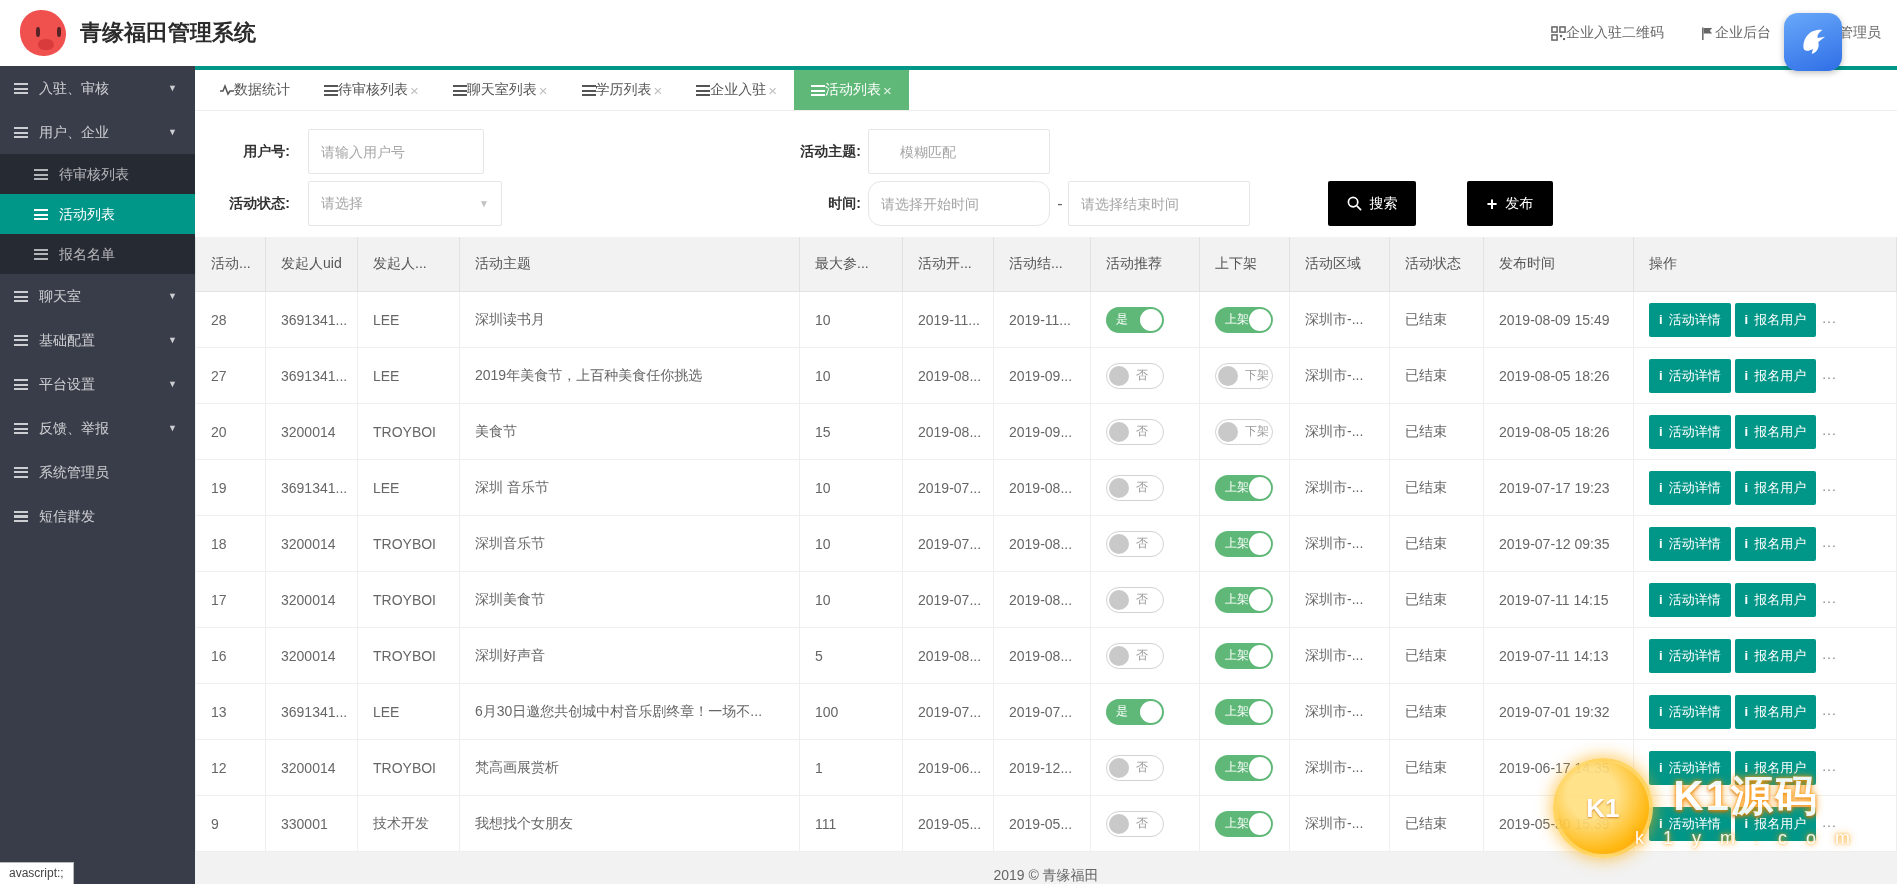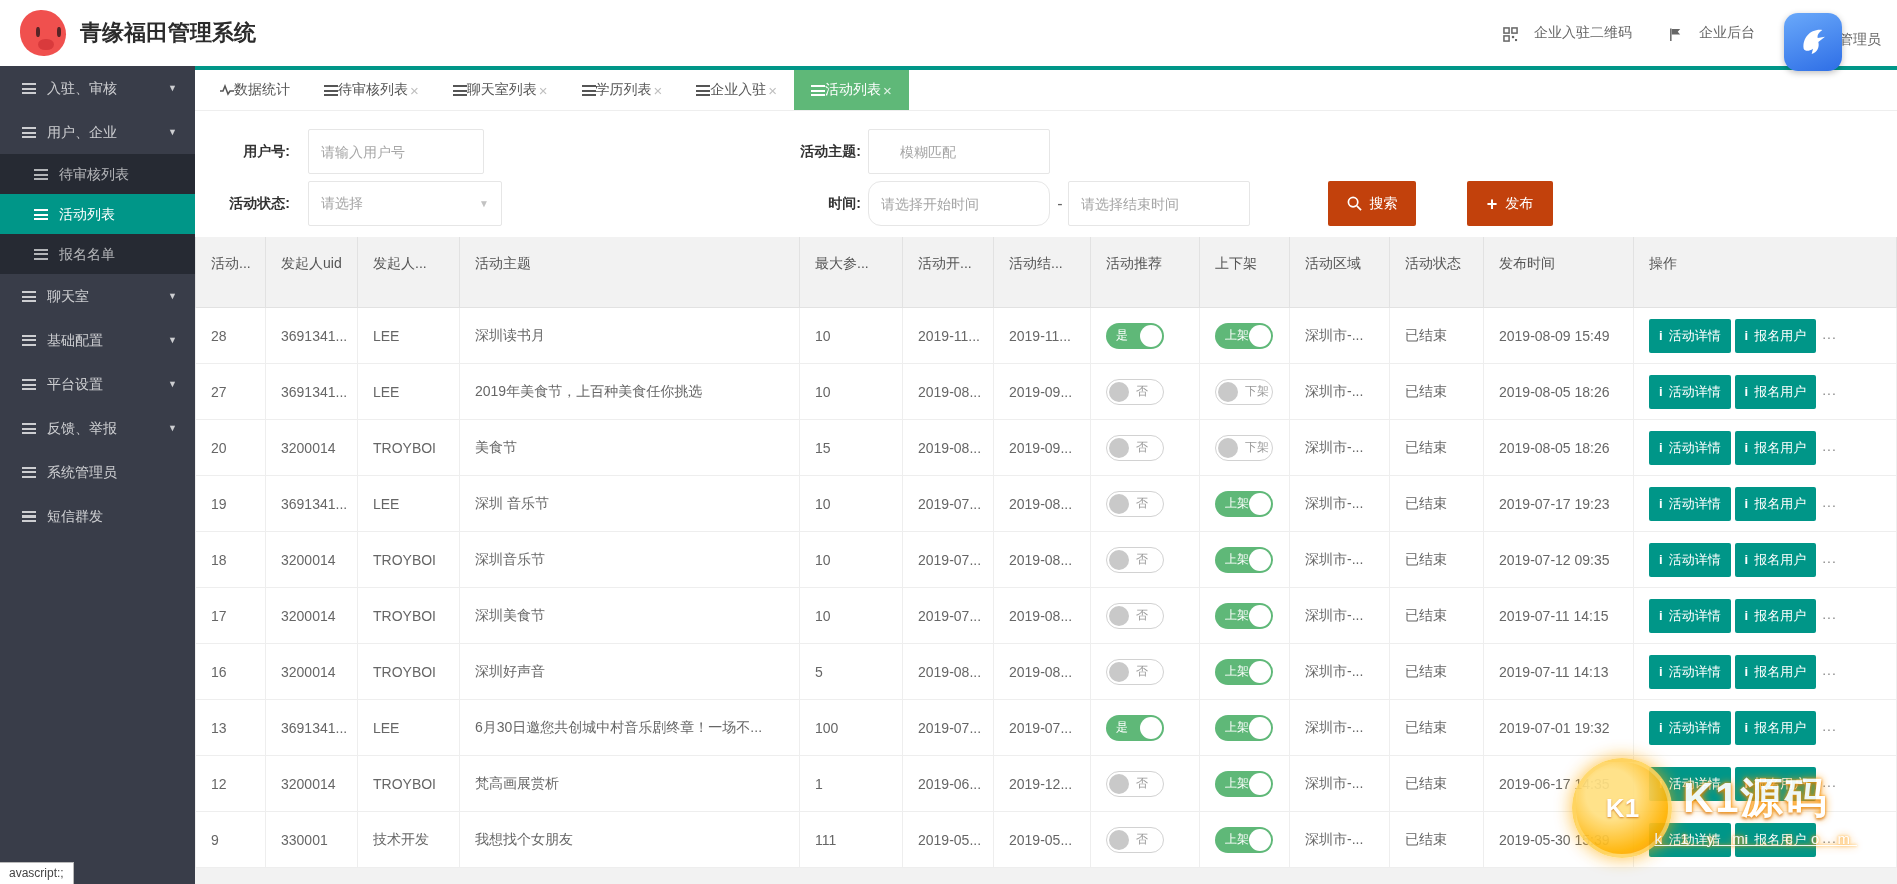--- a/index.html
+++ b/index.html
@@ -10,29 +10,29 @@
   .logo{position:absolute;left:20px;top:10px;}
   .mascot{position:relative;border-radius:46% 54% 48% 52%;background:#f0504e;}
   .mascot::before{content:"";position:absolute;left:34%;top:36%;width:9%;height:22%;
       background:#572426;border-radius:40%;box-shadow:2.1em 0 0 #572426;font-size:10px;}
   .mascot::after{content:"";position:absolute;left:40%;top:62%;width:34%;height:26%;
       background:#d93a3c;border-radius:50%;}
   .m-lg{width:46px;height:46px;}
   .m-sm{width:32px;height:32px;}
   .app-title{position:absolute;left:80px;top:0;line-height:66px;font-size:22px;font-weight:700;color:#2b2b2b;}
   .hnav{position:absolute;right:16px;top:0;height:66px;display:flex;align-items:center;gap:36px;color:#666;font-size:14px;}
-  .hnav .hitem{display:flex;align-items:flex-end;gap:16px;cursor:pointer;}
+  .hnav .hitem{display:flex;align-items:center;gap:0;cursor:pointer;}
   .hnav svg{display:block;}
   .uname{color:#666;}
   .blue-badge{position:absolute;right:55px;top:13px;width:58px;height:58px;border-radius:14px;
       background:linear-gradient(160deg,#6aa9fa,#2e6ee6);z-index:30;display:flex;align-items:center;justify-content:center;
       box-shadow:0 2px 6px rgba(0,0,0,.25);}
   
   .sidebar{position:absolute;left:0;top:66px;width:195px;bottom:0;background:#393D49;z-index:4;}
-  .sitem{position:relative;height:44px;line-height:44px;padding-left:22px;color:rgba(255,255,255,.75);
+  .sitem{position:relative;height:44px;line-height:44px;padding-left:14px;color:rgba(255,255,255,.75);
       font-size:14px;cursor:pointer;display:flex;align-items:center;gap:11px;}
   .sitem .caret{position:absolute;right:18px;font-size:9px;color:rgba(255,255,255,.75);}
   .ssub{background:#262A33;}
   .ssub .sitem{height:40px;line-height:40px;padding-left:34px;color:rgba(255,255,255,.65);}
   .ssub .sitem.active{background:#009688;color:#fff;}
   .ic-list{width:14px;height:11px;flex:0 0 14px;
       background:repeating-linear-gradient(180deg,currentColor 0 2px,transparent 2px 4.5px);}
   
   .main{position:absolute;left:195px;top:66px;right:0;bottom:0;background:#f2f2f2;}
   .green-line{height:4px;background:#009688;}
@@ -45,28 +45,28 @@
   
   .form{position:relative;height:126px;background:#fff;}
   .flabel{position:absolute;height:45px;line-height:45px;text-align:right;font-size:14px;font-weight:700;color:#333;}
   .fin{position:absolute;height:45px;box-sizing:border-box;border:1px solid #e6e6e6;border-radius:2px;
       padding:0 12px;font-size:14px;color:#333;background:#fff;outline:none;font-family:inherit;}
   .fin::placeholder{color:#a6a6a6;}
   .fselect{position:absolute;height:45px;box-sizing:border-box;border:1px solid #e6e6e6;border-radius:2px;
       background:#fff;display:flex;align-items:center;padding:0 12px;font-size:14px;color:#a6a6a6;cursor:pointer;}
   .fselect .caret{margin-left:auto;font-size:10px;color:#c2c2c2;}
   .fsep{position:absolute;height:45px;line-height:45px;color:#666;text-align:center;}
-  .tbtn{position:absolute;height:45px;border:none;border-radius:2px;background:#c2410c;color:#fff;
+  .tbtn{position:absolute;height:45px;border:none;border-radius:2px;background:#000000;color:#fff;
       font-size:14px;display:flex;align-items:center;justify-content:center;gap:8px;cursor:pointer;font-family:inherit;}
   .tbtn svg{display:block;}
   .plus{font-size:18px;font-weight:700;line-height:1;}
   
   table{border-collapse:collapse;table-layout:fixed;width:100%;background:#fff;}
   th{height:54px;background:#f2f2f2;font-weight:400;font-size:14px;color:#555;text-align:left;
-      padding:0 0 16px 15px;border:1px solid #e2e2e2;border-top:none;white-space:nowrap;overflow:hidden;}
+      padding:0 0 0 15px;border:1px solid #e2e2e2;border-top:none;white-space:nowrap;overflow:hidden;}
   td{height:55px;font-size:14px;color:#666;padding:0 0 0 15px;border:1px solid #eee;
       white-space:nowrap;overflow:hidden;background:#fff;}
   
   .tog{display:inline-flex;align-items:center;width:58px;height:26px;border-radius:26px;box-sizing:border-box;
       cursor:pointer;vertical-align:middle;}
   .tog.on{background:#5FB878;}
   .tog.on .tlab{color:#fff;font-size:12px;margin-left:10px;}
   .tog.on .knob{width:22px;height:22px;border-radius:50%;background:#fff;margin-left:auto;margin-right:2px;}
   .tog.off{background:#fff;border:1px solid #d2d2d2;}
   .tog.off .knob{width:20px;height:20px;border-radius:50%;background:#c9c9c9;margin-left:2px;}
@@ -82,22 +82,22 @@
       border-left:none;border-bottom:none;padding:0 9px;font-size:12px;color:#444;line-height:20px;z-index:40;}
   .watermark{position:absolute;right:40px;bottom:26px;z-index:35;display:flex;align-items:center;opacity:.93;}
   .wm-circle{width:92px;height:92px;border-radius:50%;flex:0 0 92px;
       background:radial-gradient(circle at 38% 35%,#ffe082 0 30%,#ffb300 70%,#fb8c00 100%);
       border:4px solid rgba(255,214,100,.85);box-shadow:0 0 18px rgba(255,170,0,.8);
       display:flex;align-items:center;justify-content:center;color:#fff;font-weight:700;font-size:26px;
       text-shadow:0 1px 2px rgba(200,100,0,.8);}
   .wm-text{margin-left:-18px;text-align:center;}
   .wm-title{font-size:42px;font-weight:700;color:#fff;
       text-shadow:0 0 3px #ff9800,0 0 9px #ff9800,0 2px 3px rgba(180,80,0,.7);letter-spacing:2px;text-align:center;}
-  .wm-sub{margin-top:4px;font-size:15px;color:#fff;letter-spacing:7px;
-      text-shadow:0 0 3px #ff9800,0 0 8px #ff9800;text-decoration:underline;}
+  .wm-sub{margin-top:4px;font-size:18px;color:#fff;letter-spacing:7px;
+      text-shadow:0 0 3px #ff9800,0 0 8px #ff9800;}
 </style>
 </head>
 <body>
 
 <div id="stage">
 
   <div class="header">
     <div class="logo">
         <div class="mascot m-lg"></div>
       </div>

